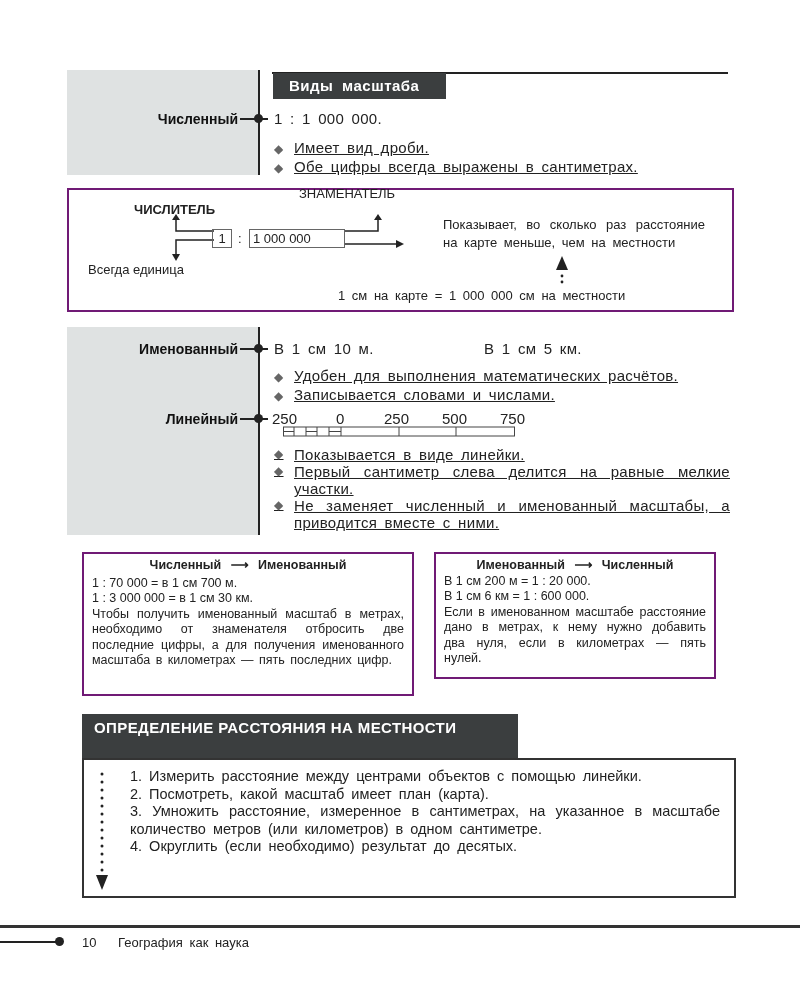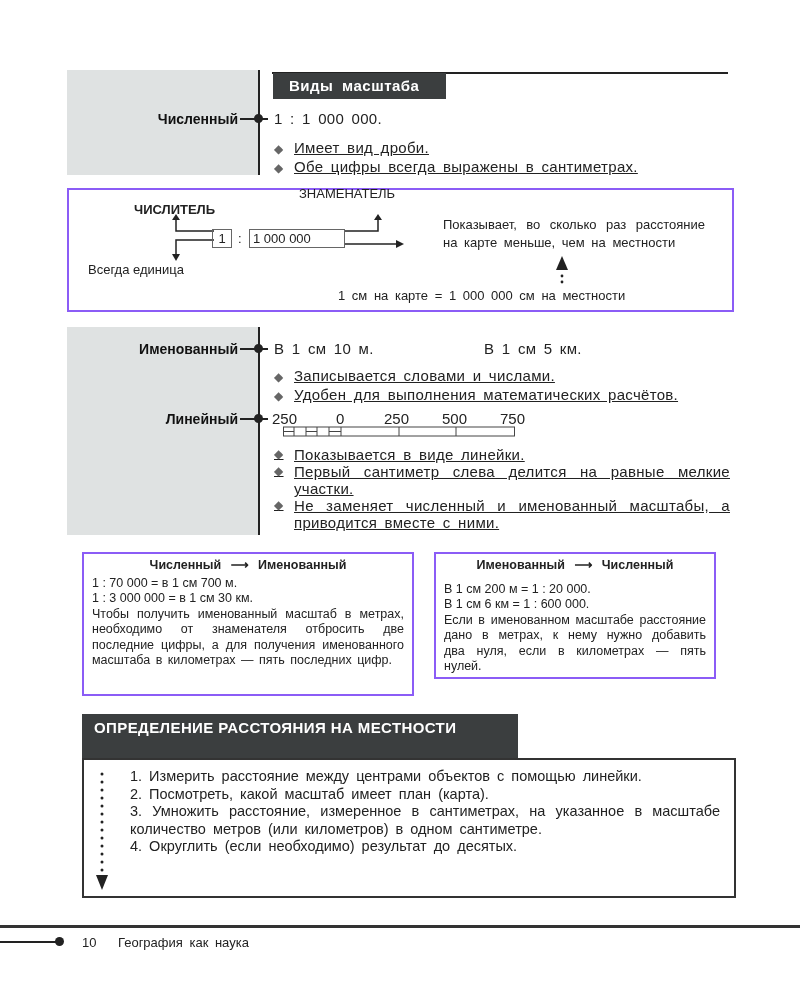--- a/index.html
+++ b/index.html
@@ -4,21 +4,21 @@
 <style>
   * { box-sizing: border-box; margin: 0; padding: 0; }
   body { width: 800px; height: 1000px; background: #ffffff; position: relative; font-family: "Liberation Sans", sans-serif; color: #222; overflow: hidden; }
   .abs { position: absolute; }
   .gray-panel { background: #dfe2e2; }
   .vline { background: #222; width: 2px; }
   .label-bold { font-weight: bold; font-size: 14px; color: #111; text-align: right; }
   .body-text { font-size: 15px; letter-spacing: 0.3px; word-spacing: 3px; }
   .bullet { color: #666; font-size: 12px; margin-right: 8px; display: inline-block; width: 12px; }
   .dark-header { background: #3b3e3f; color: #fff; font-weight: bold; }
-  .box { border: 2px solid #8b5cf6; background: #fff; }
+  .box { border: 2px solid #701a75; background: #fff; }
   .small { font-size: 13px; }
   .list-line { line-height: 17px; text-decoration: underline; }
   .dot-connector { position: absolute; }
   .dot-connector .ln { position:absolute; top:5px; height:1.5px; background:#222; }
   .dot-connector .dt { position:absolute; top:1px; width:9px; height:9px; background:#222; border-radius:50%; transform: rotate(45deg); }
 </style>
 </head>
 <body>
 
 <div class="abs gray-panel" style="left:67px; top:70px; width:192px; height:105px;"></div>
@@ -76,22 +76,22 @@
 <div class="abs vline" style="left:258px; top:327px; height:208px;"></div>
 
 <div class="abs label-bold" style="left:100px; top:341px; width:138px;">Именованный</div>
 <div class="dot-connector" style="left:240px; top:343px; width:30px; height:12px;">
   <span class="ln" style="left:0; width:28px;"></span>
     <span class="dt" style="left:14px;"></span>
 </div>
 <div class="abs body-text" style="left:274px; top:340px;">В  1  см  10  м.</div>
 <div class="abs body-text" style="left:484px; top:340px;">В  1  см  5  км.</div>
 <div class="abs body-text list-line" style="left:274px; top:367px;">
+  <div><span class="bullet">◆</span><span>Удобен для выполнения математических расчётов.</span></div>
   <div><span class="bullet">◆</span><span>Записывается словами и числами.</span></div>
-  <div><span class="bullet">◆</span><span>Удобен для выполнения математических расчётов.</span></div>
 </div>
 
 <div class="abs label-bold" style="left:120px; top:411px; width:118px;">Линейный</div>
 <div class="dot-connector" style="left:240px; top:413px; width:30px; height:12px;">
   <span class="ln" style="left:0; width:28px;"></span>
     <span class="dt" style="left:14px;"></span>
 </div>
 <div class="abs" style="left:272px; top:410px; font-size:15px; width:260px; height:18px;">
   <span class="abs" style="left:0;">250</span>
   <span class="abs" style="left:64px;">0</span>
@@ -132,21 +132,21 @@
     <span>Численный</span>
     <span style="margin:0 6px;">⟶</span>
     <span>Именованный</span>
   </div>
   <div>1  :  70 000  =  в  1  см  700  м.</div>
   <div>1  :  3 000 000  =  в  1  см  30  км.</div>
   <div style="text-align:justify; word-spacing:2px;">Чтобы получить именованный масштаб в метрах, необходимо от знаменателя отбросить две последние цифры, а для получения именованного масштаба в километрах — пять последних цифр.</div>
 </div>
 
 <div class="abs box" style="left:434px; top:552px; width:282px; height:127px; padding:4px 8px; font-size:12.5px; line-height:15.5px;">
-  <div style="text-align:center; font-weight:bold; margin-bottom:8px;">
+  <div style="text-align:center; font-weight:bold; margin-bottom:0;">
     <span>Именованный</span>
     <span style="margin:0 6px;">⟶</span>
     <span>Численный</span>
   </div>
   <div>В  1  см  200  м  =  1  :  20 000.</div>
   <div>В  1  см  6  км  =  1  :  600 000.</div>
   <div style="text-align:justify; word-spacing:2px;">Если в именованном масштабе расстояние дано в метрах, к нему нужно добавить два нуля, если в километрах — пять нулей.</div>
 </div>
 
 <div class="abs dark-header" style="left:82px; top:714px; width:436px; height:44px; font-size:15px; padding:4px 0 0 12px; line-height:19px; letter-spacing:0.4px;">

